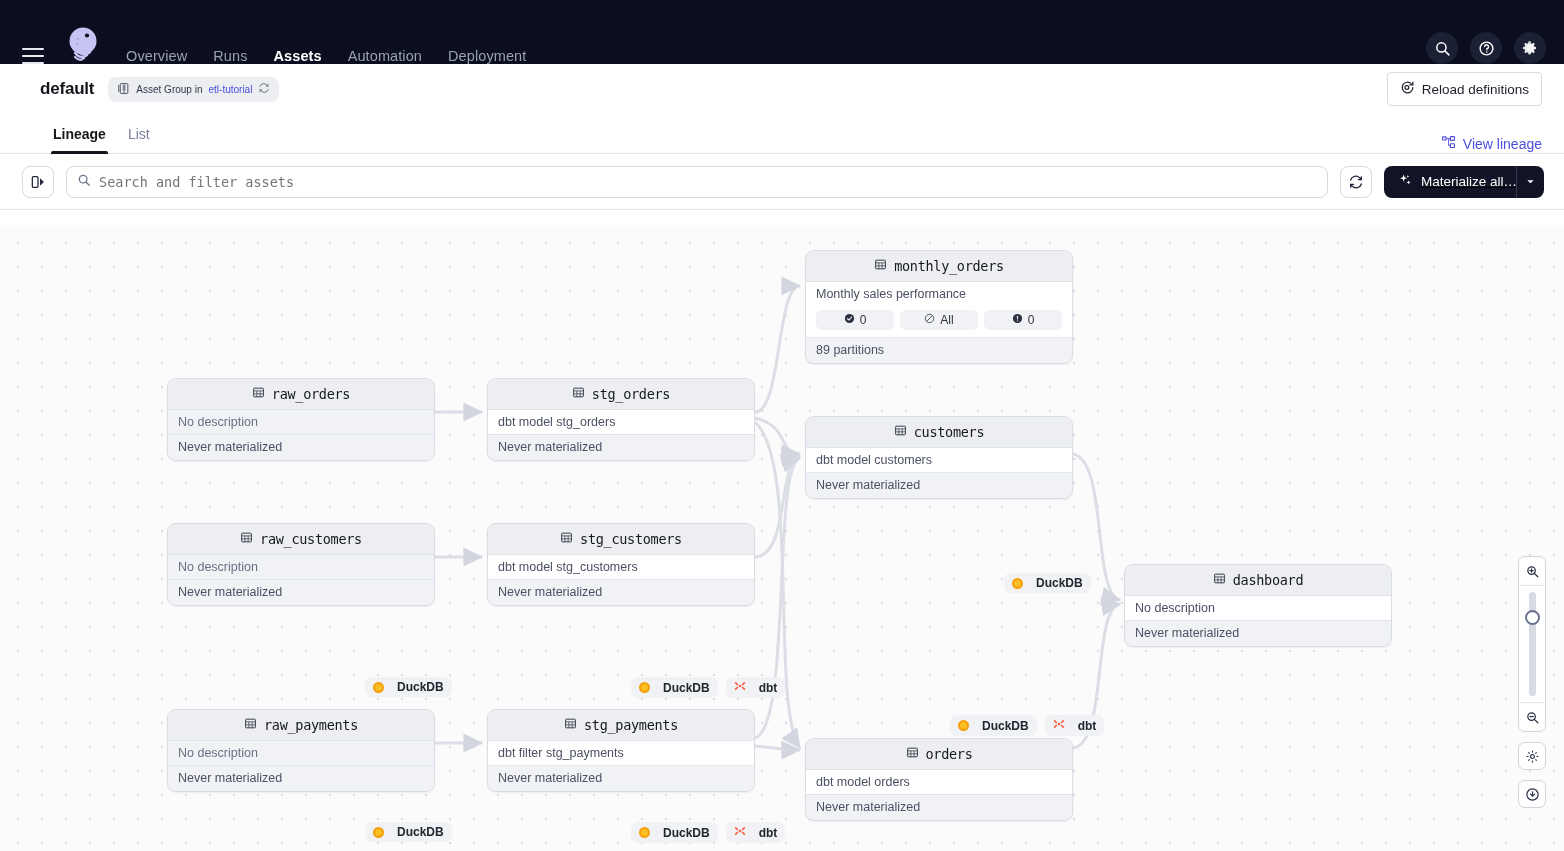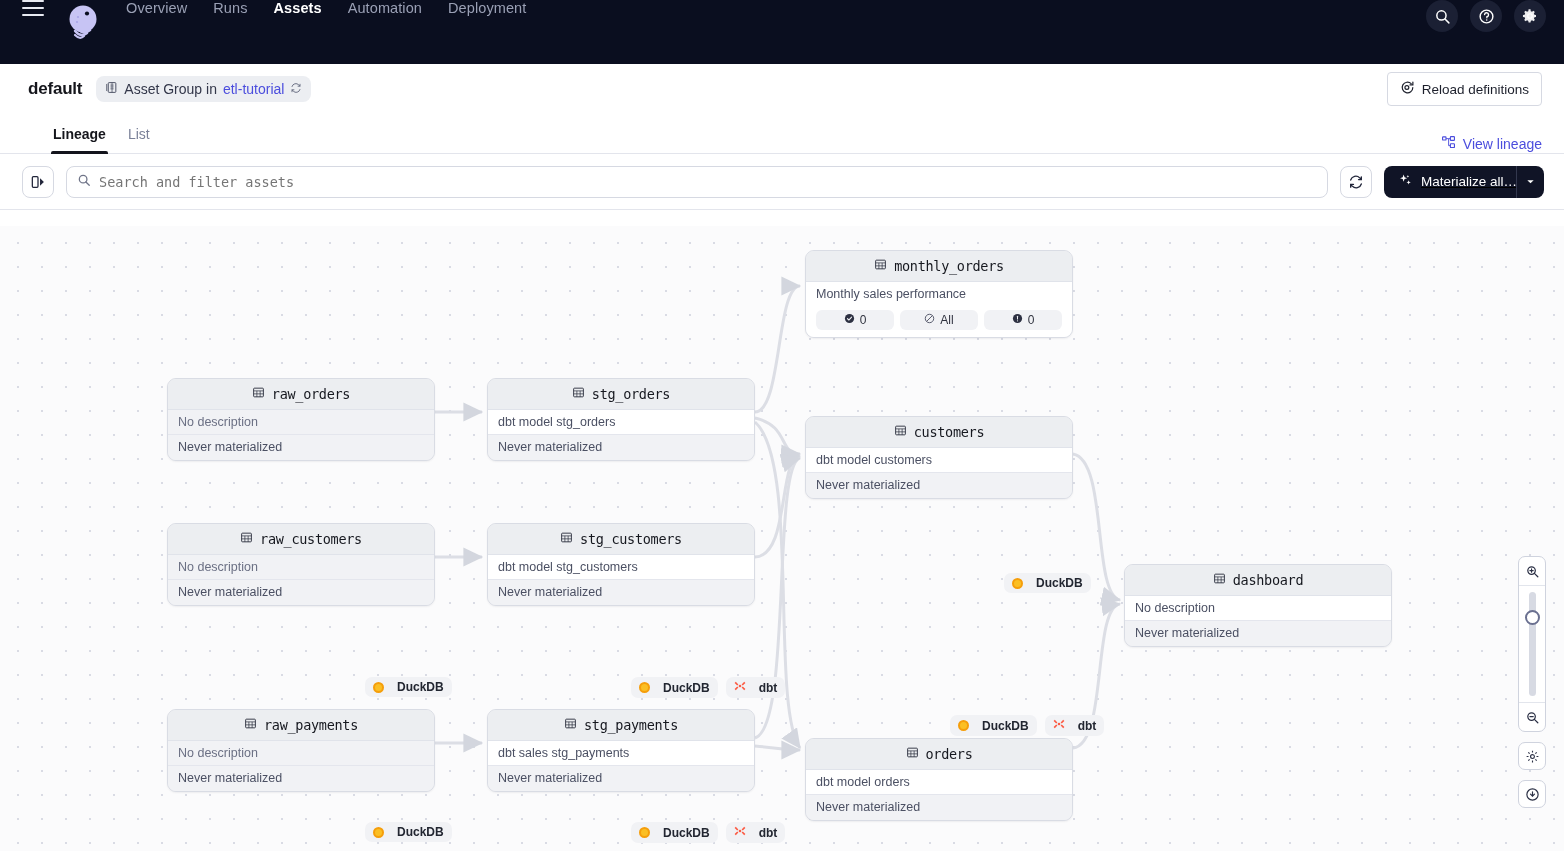--- a/index.html
+++ b/index.html
@@ -7,47 +7,47 @@
     width: 1564px; height: 851px;
     font-family: "Liberation Sans", sans-serif;
     background: #ffffff;
     overflow: hidden;
   }
   .app { position: relative; width: 1564px; height: 851px; }
 
   
   .topnav {
     height: 64px; background: #0a0e1f;
-    display: flex; align-items: flex-start; padding: 0 18px 0 22px;
+    display: flex; align-items: flex-end; padding: 0 18px 0 22px;
     position: relative; z-index: 40;
   }
   .hamburger { width: 22px; height: 16px; display: flex; flex-direction: column;
     justify-content: space-between; cursor: pointer; margin-right: 18px; }
   .hamburger span { display: block; height: 2px; background: #e8eaf2; border-radius: 1px; }
   .logo { width: 42px; height: 42px; margin-right: 22px; cursor: pointer; }
   .navlinks { display: flex; align-items: center; gap: 26px; }
   .navlink { color: #9aa0b5; font-size: 14.5px; cursor: pointer; letter-spacing: .1px; }
   .navlink.active { color: #ffffff; font-weight: bold; }
   .nav-right { margin-left: auto; display: flex; align-items: center; gap: 12px; }
   .nav-icon-btn {
     width: 32px; height: 32px; border-radius: 50%;
     background: #1b2034; display: flex; align-items: center; justify-content: center;
     cursor: pointer;
   }
 
   
   .pagehead {
-    height: 50px; display: flex; align-items: center; padding: 0 22px 0 28px;
+    height: 50px; display: flex; align-items: center; padding: 0 22px 0 40px;
     background: #fff;
   }
   .page-title { font-size: 17px; font-weight: bold; color: #15161c; letter-spacing: -.2px; }
   .group-chip {
     margin-left: 14px; display: inline-flex; align-items: center; gap: 6px;
     background: #eceef2; border-radius: 8px; padding: 5px 9px;
-    font-size: 14px; color: #33374a; cursor: pointer;
+    font-size: 10px; color: #33374a; cursor: pointer;
   }
   .group-chip .grp-link { color: #4b4ddd; }
   .reload-btn {
     margin-left: auto; display: inline-flex; align-items: center; gap: 7px;
     border: 1px solid #d6d9e2; border-radius: 4px; background: #fff;
     padding: 7px 12px; font-size: 13.5px; color: #1c1f2b; cursor: pointer;
   }
 
   
   .tabsbar {
@@ -477,21 +477,21 @@
     <div class="node" style="left:487px; top:483px;">
       <div class="node-head">
         <span>
           <svg width="13" height="13" viewBox="0 0 24 24" fill="none" stroke="#2b2f3d" stroke-width="1.7">
             <rect x="3" y="4" width="18" height="16" rx="1.6"></rect>
             <path d="M3 9h18M3 14.5h18M9 9v11M15 9v11" stroke-width="1.3"></path>
           </svg>
         </span>
         <span class="node-title">stg_payments</span>
       </div>
-      <div class="node-desc white">dbt sales stg_payments</div>
+      <div class="node-desc white">dbt filter stg_payments</div>
       <div class="node-status">Never materialized</div>
     </div>
 
     <div class="node" style="left:805px; top:24px;">
       <div class="node-head">
         <span>
           <svg width="13" height="13" viewBox="0 0 24 24" fill="none" stroke="#2b2f3d" stroke-width="1.7">
             <rect x="3" y="4" width="18" height="16" rx="1.6"></rect>
             <path d="M3 9h18M3 14.5h18M9 9v11M15 9v11" stroke-width="1.3"></path>
           </svg>
@@ -522,20 +522,21 @@
           <span>
             <svg width="11" height="11" viewBox="0 0 24 24" fill="#2d3142">
               <circle cx="12" cy="12" r="10"></circle>
               <rect x="10.9" y="6" width="2.2" height="8" rx="1.1" fill="#f1f2f5"></rect>
               <circle cx="12" cy="17" r="1.3" fill="#f1f2f5"></circle>
             </svg>
           </span>
           <span>0</span>
         </span>
       </div>
+      <div class="node-partfoot">89 partitions</div>
     </div>
     <div class="tagrow" style="left:1004px; top:347px;">
       <span class="tag">
         <span class="duck-dot"></span>
         <span>DuckDB</span>
       </span>
     </div>
 
     <div class="node" style="left:805px; top:190px;">
       <div class="node-head">

